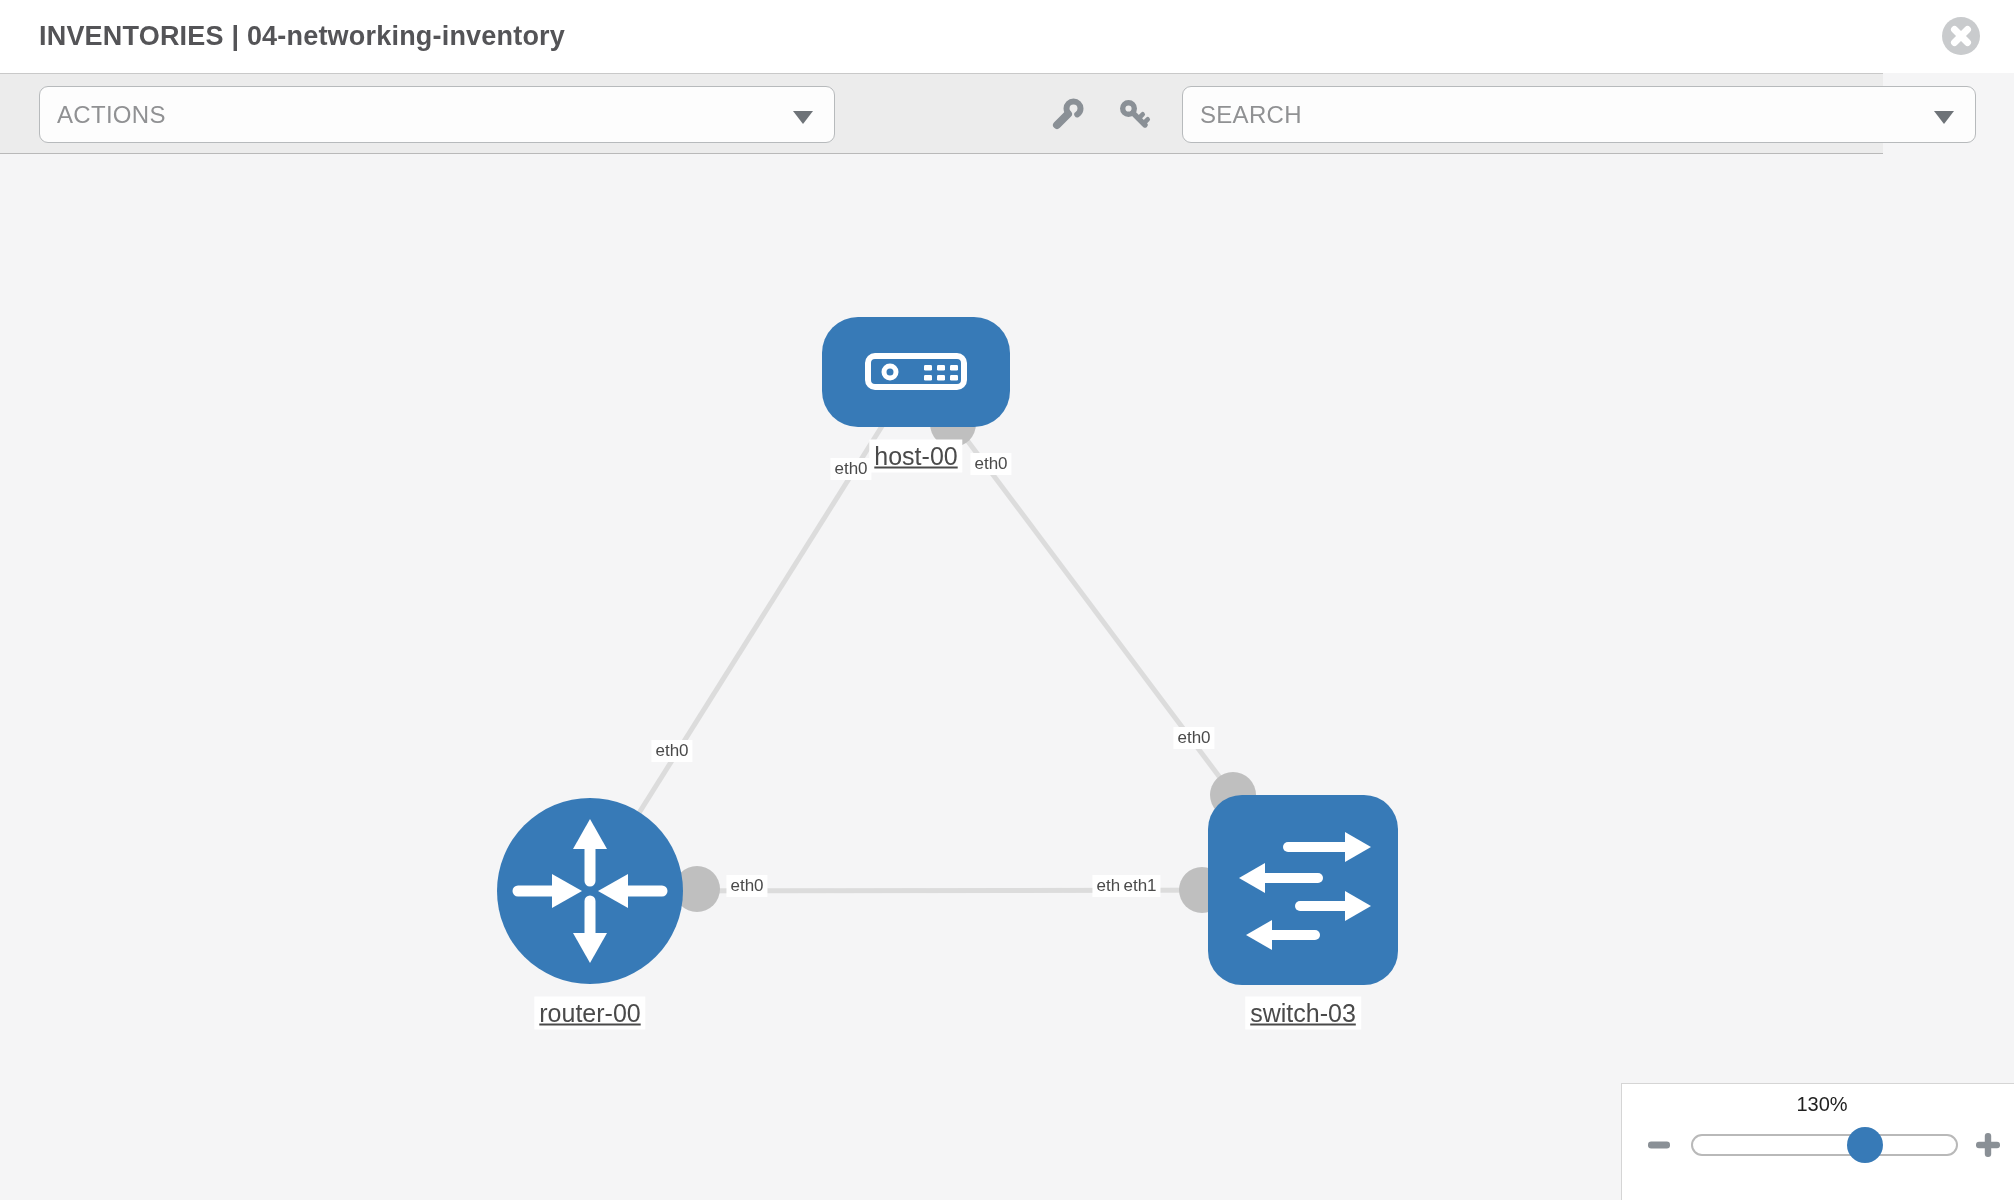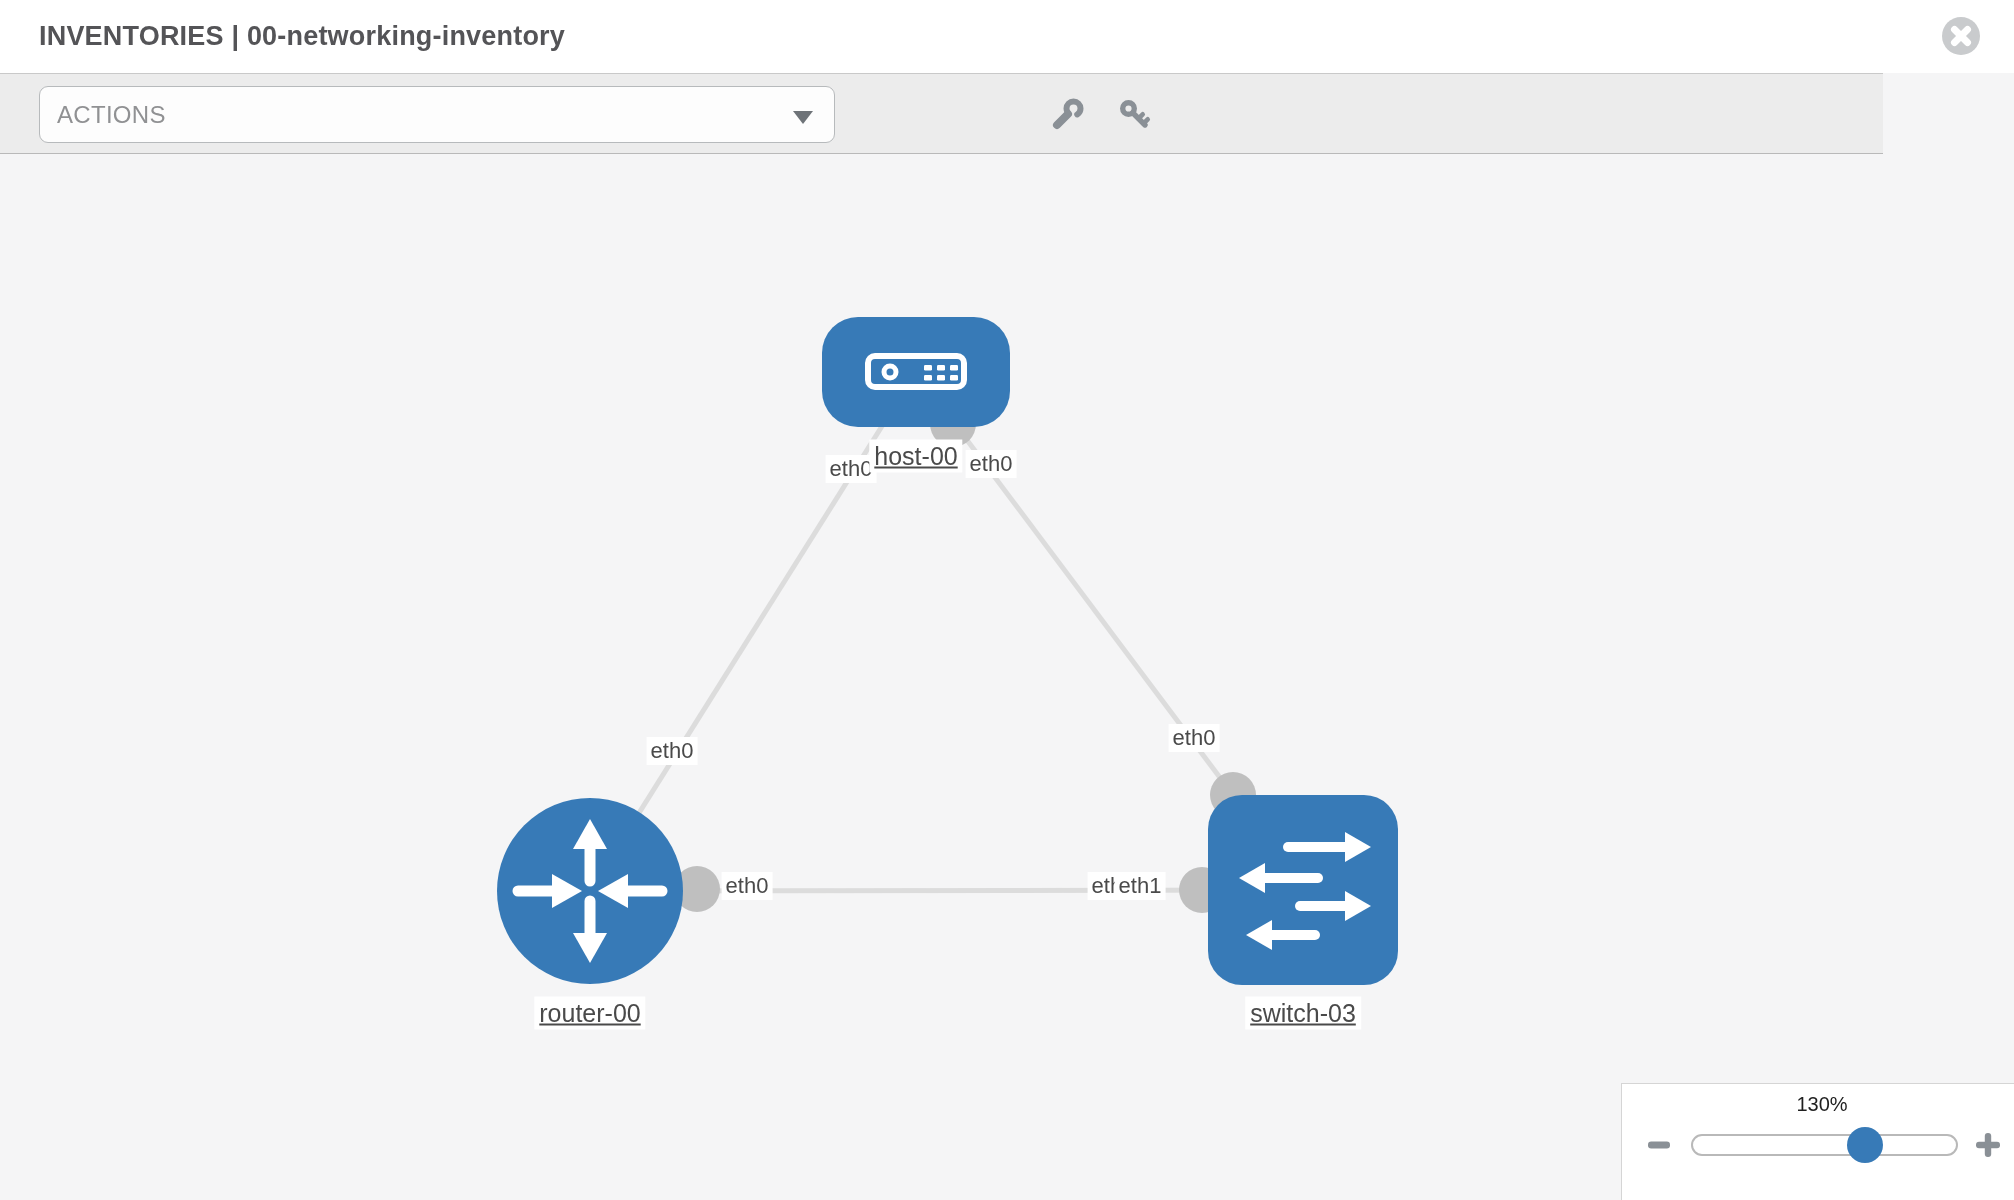--- a/index.html
+++ b/index.html
@@ -55,21 +55,21 @@
   .tool-icon-btn.key    { left:1113px; }
 
   
   #topo-svg { position:absolute; top:0; left:0; z-index:1; }
   #label-layer { position:absolute; top:0; left:0; width:2014px; height:1200px; z-index:2; pointer-events:none; }
   .node-label, .iface-label {
     position:absolute; transform:translate(-50%,-50%);
     background:#ffffff; color:#4a4a4a; white-space:nowrap;
   }
   .node-label { font-size:25px; padding:2px 5px;text-decoration:underline; }
-  .iface-label { font-size:22px; padding:1px 4px; }
+  .iface-label { font-size:17px; padding:1px 4px; }
 
   
   .zoom-panel {
     position:absolute; left:1621px; top:1083px; width:420px; height:130px;
     background:#ffffff; border:1px solid #d5d5d5; z-index:6;
   }
   .zoom-value {
     position:absolute; left:200px; top:9px; transform:translateX(-50%);
     font-size:20px; color:#1f1f1f;
   }
@@ -139,21 +139,21 @@
     <div class="iface-label" style="left: 1194px; top: 738px;">eth0</div>
     <div class="iface-label" style="left: 747px; top: 886px;">eth0</div>
     <div class="iface-label" style="left: 1113px; top: 886px;">eth0</div>
     <div class="iface-label" style="left: 1140px; top: 886px; text-align: center;">eth1</div>
     <div class="node-label" style="left: 916px; top: 456px;">host-00</div>
     <div class="node-label" style="left: 590px; top: 1013px;">router-00</div>
     <div class="node-label" style="left: 1303px; top: 1013px;">switch-03</div>
   </div>
 
 <div class="modal-header">
-  <div class="modal-title">INVENTORIES | 00-networking-inventory</div>
+  <div class="modal-title">INVENTORIES | 04-networking-inventory</div>
   <div class="close-btn">
     <svg width="38" height="38" viewBox="0 0 38 38">
       <line x1="12.5" y1="12.5" x2="25.5" y2="25.5" stroke="#ffffff" stroke-width="7" stroke-linecap="round"></line>
       <line x1="25.5" y1="12.5" x2="12.5" y2="25.5" stroke="#ffffff" stroke-width="7" stroke-linecap="round"></line>
     </svg>
   </div>
 </div>
 
 <div class="toolbar">
 
@@ -175,20 +175,24 @@
     <svg width="36" height="36" viewBox="0 0 36 36">
       <g stroke="#8a9096" fill="none">
         <circle cx="11.5" cy="11.5" r="5.8" stroke-width="5.4"></circle>
         <line x1="16" y1="16" x2="28" y2="28" stroke-width="5.4" stroke-linecap="round"></line>
         <line x1="21.5" y1="21.5" x2="25.7" y2="17.3" stroke-width="4.6" stroke-linecap="round"></line>
         <line x1="26.5" y1="26.5" x2="30.7" y2="22.3" stroke-width="4.6" stroke-linecap="round"></line>
       </g>
     </svg>
   </div>
 
+  <div class="combo combo-search">
+    <span class="combo-text">SEARCH</span>
+    <span class="combo-caret"></span>
+  </div>
 
 </div>
 
 <div class="zoom-panel">
   <div class="zoom-value">130%</div>
   <div class="zoom-minus">
     <svg width="24" height="24" viewBox="0 0 24 24">
       <rect x="1" y="8.5" width="22" height="7" rx="3.2" fill="#8a9096"></rect>
     </svg>
   </div>

